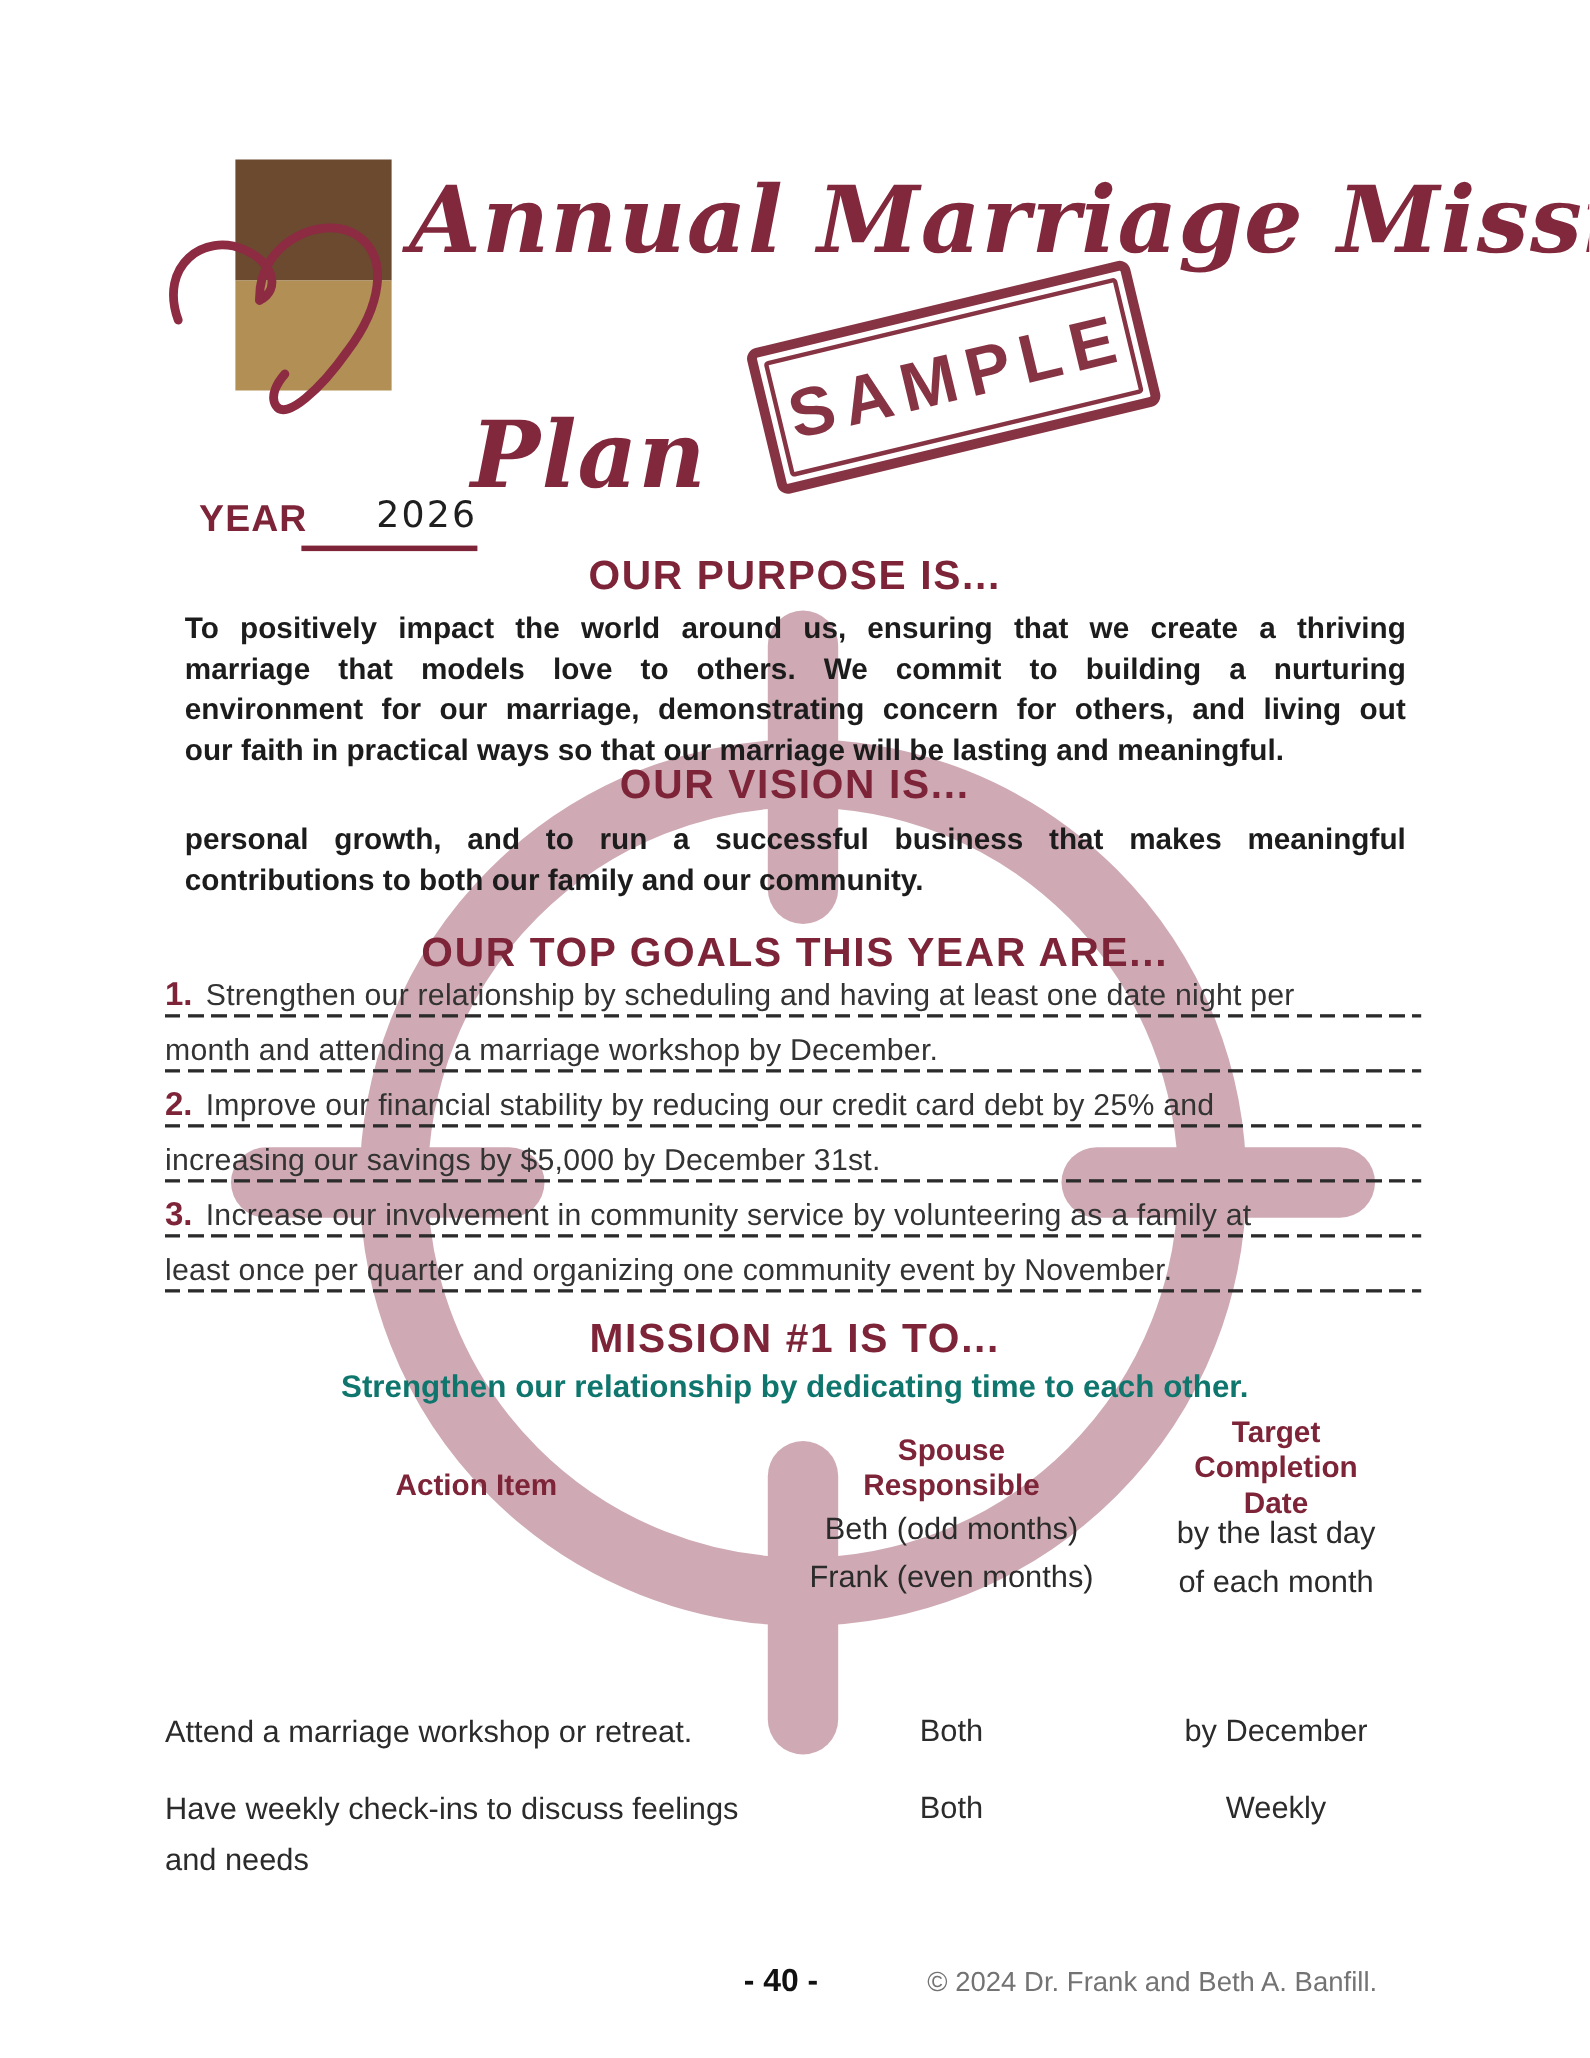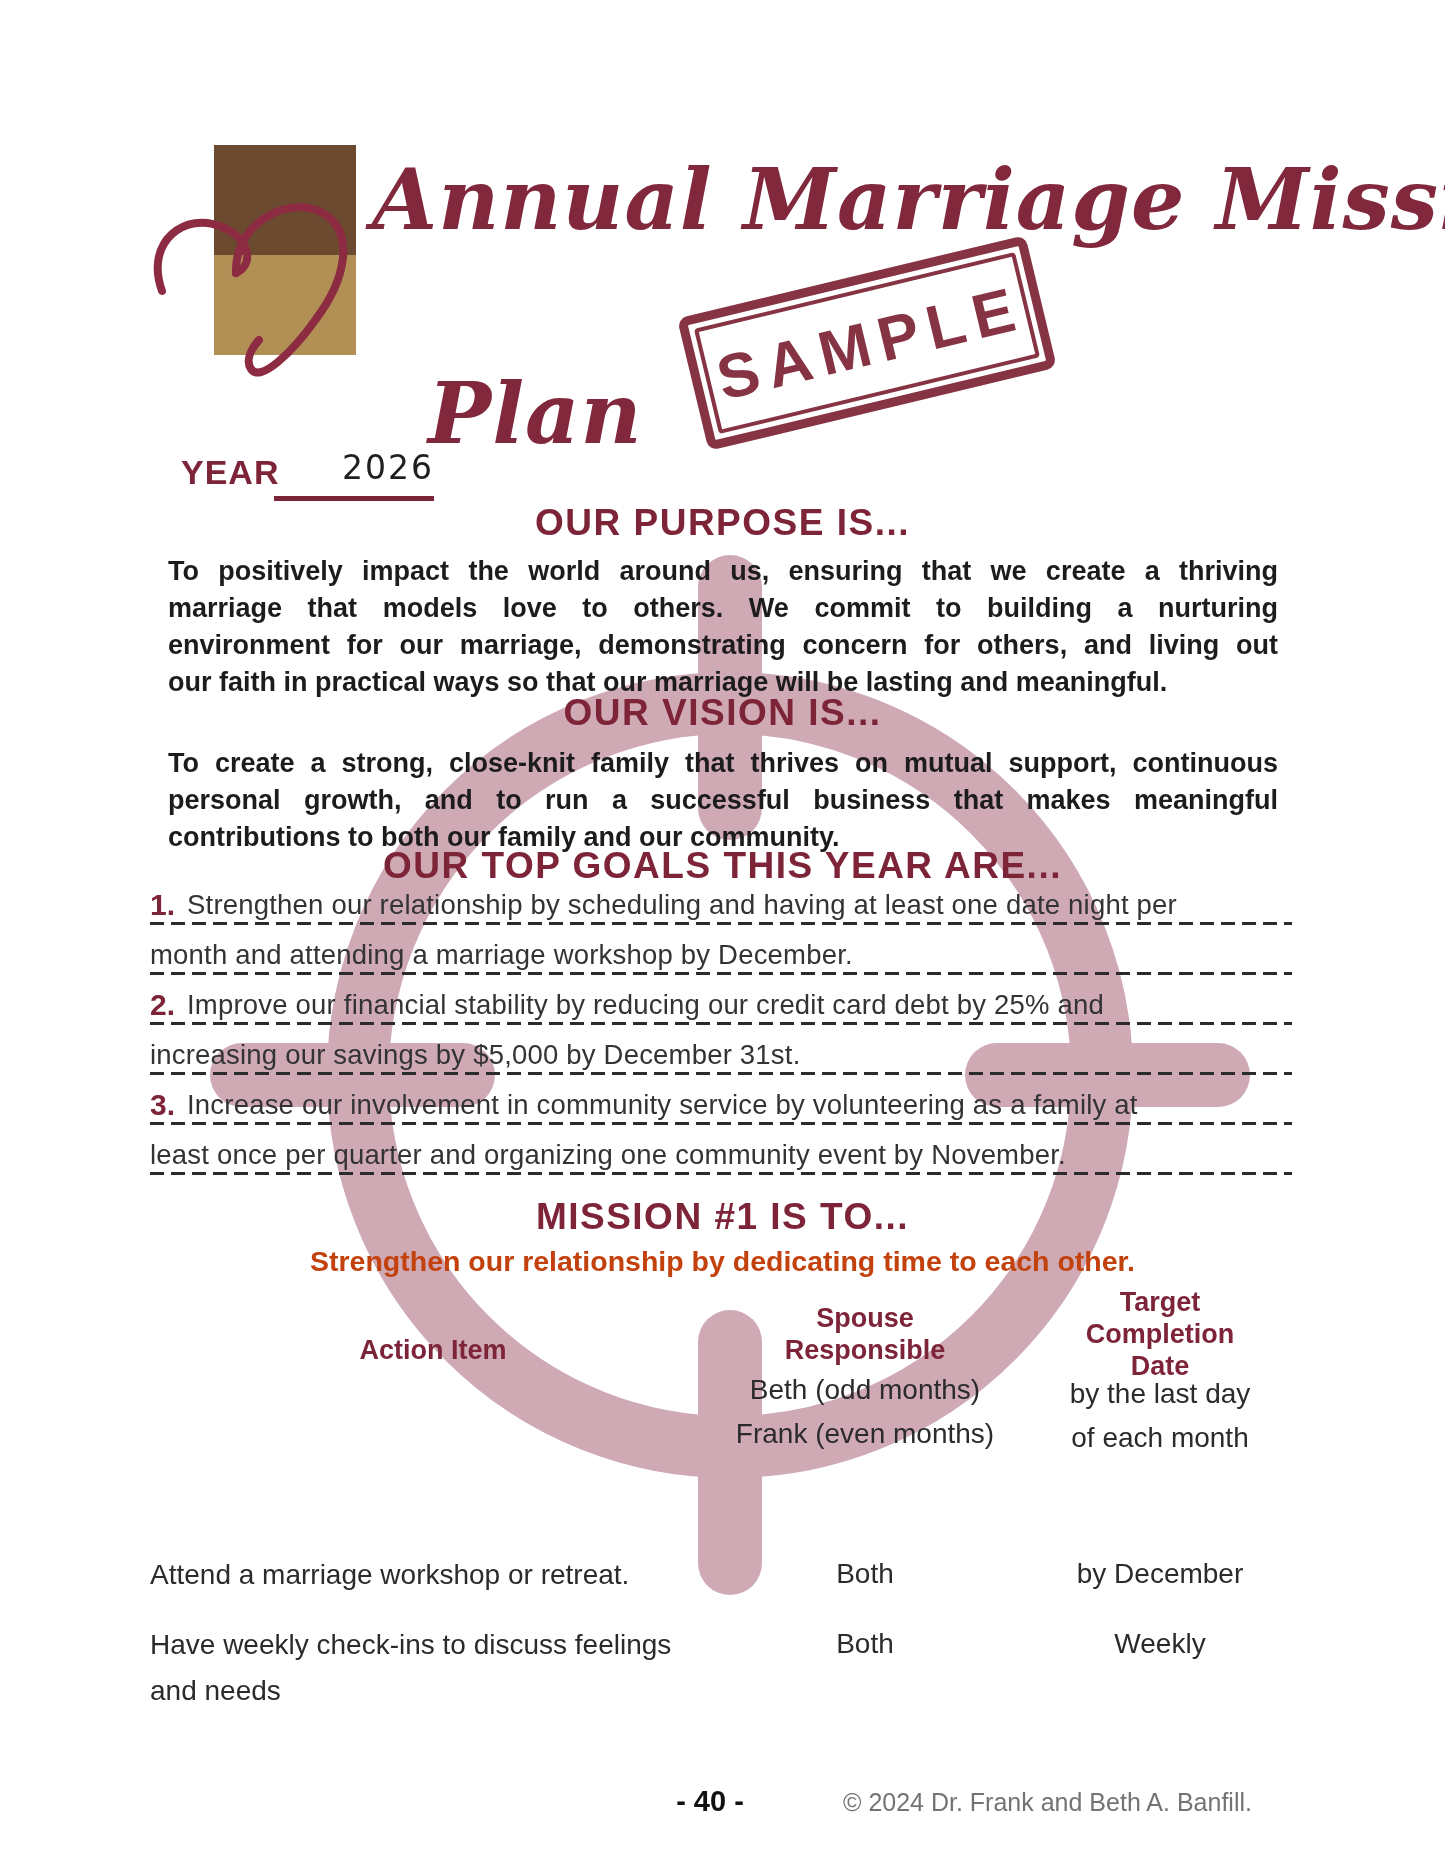--- a/index.html
+++ b/index.html
@@ -49,21 +49,21 @@
   
   .goal-row{
     left:150px;width:1142px;height:50px;
     display:flex;align-items:flex-end;
     background:repeating-linear-gradient(90deg,#2b2b2b 0 14px,rgba(0,0,0,0) 14px 21px) bottom/100% 3px no-repeat;
     padding-bottom:5px;box-sizing:border-box;
   }
   .goal-num{color:#7d2438;font-weight:700;font-size:30px;margin-right:12px;line-height:30px;}
   .goal-text{font-size:27.5px;color:#333333;letter-spacing:.2px;line-height:31px;white-space:nowrap;}
   
-  #mission-subtitle{left:0;width:1445px;text-align:center;font-weight:700;font-size:28.5px;color:#c2410c;}
+  #mission-subtitle{left:0;width:1445px;text-align:center;font-weight:700;font-size:28.5px;color:#0f766e;}
   .col-header{color:#7d2438;font-weight:700;font-size:27px;line-height:32px;text-align:center;white-space:pre-line;}
   .cell{font-size:28px;color:#2b2b2b;line-height:46px;white-space:pre-line;}
   .cell.center{text-align:center;line-height:44px;}
   
   #page-number{left:560px;top:1785px;width:300px;text-align:center;font-weight:700;font-size:29px;color:#111;}
   #copyright{left:790px;top:1788px;width:515px;text-align:center;font-size:25px;font-weight:400;color:#737373;}
 </style>
 </head>
 <body>
 
@@ -104,21 +104,20 @@
   <div class="abs sec-heading" style="top:502px">OUR PURPOSE IS...</div>
   <div class="abs para" style="top:553px">
     <div class="pline">To positively impact the world around us, ensuring that we create a thriving</div>
     <div class="pline">marriage that models love to others. We commit to building a nurturing</div>
     <div class="pline">environment for our marriage, demonstrating concern for others, and living out</div>
     <div class="pline last">our faith in practical ways so that our marriage will be lasting and meaningful.</div>
   </div>
 
   <div class="abs sec-heading" style="top:692px">OUR VISION IS...</div>
   <div class="abs para" style="top:745px">
-    <div class="pline">To create a strong, close-knit family that thrives on mutual support, continuous</div>
     <div class="pline">personal growth, and to run a successful business that makes meaningful</div>
     <div class="pline last">contributions to both our family and our community.</div>
   </div>
 
   <div class="abs sec-heading" style="top:845px">OUR TOP GOALS THIS YEAR ARE...</div>
 
   <div class="abs goal-row" style="top:875px">
     <span class="goal-num">1.</span>
     <span class="goal-text">Strengthen our relationship by scheduling and having at least one date night per</span>
   </div>

